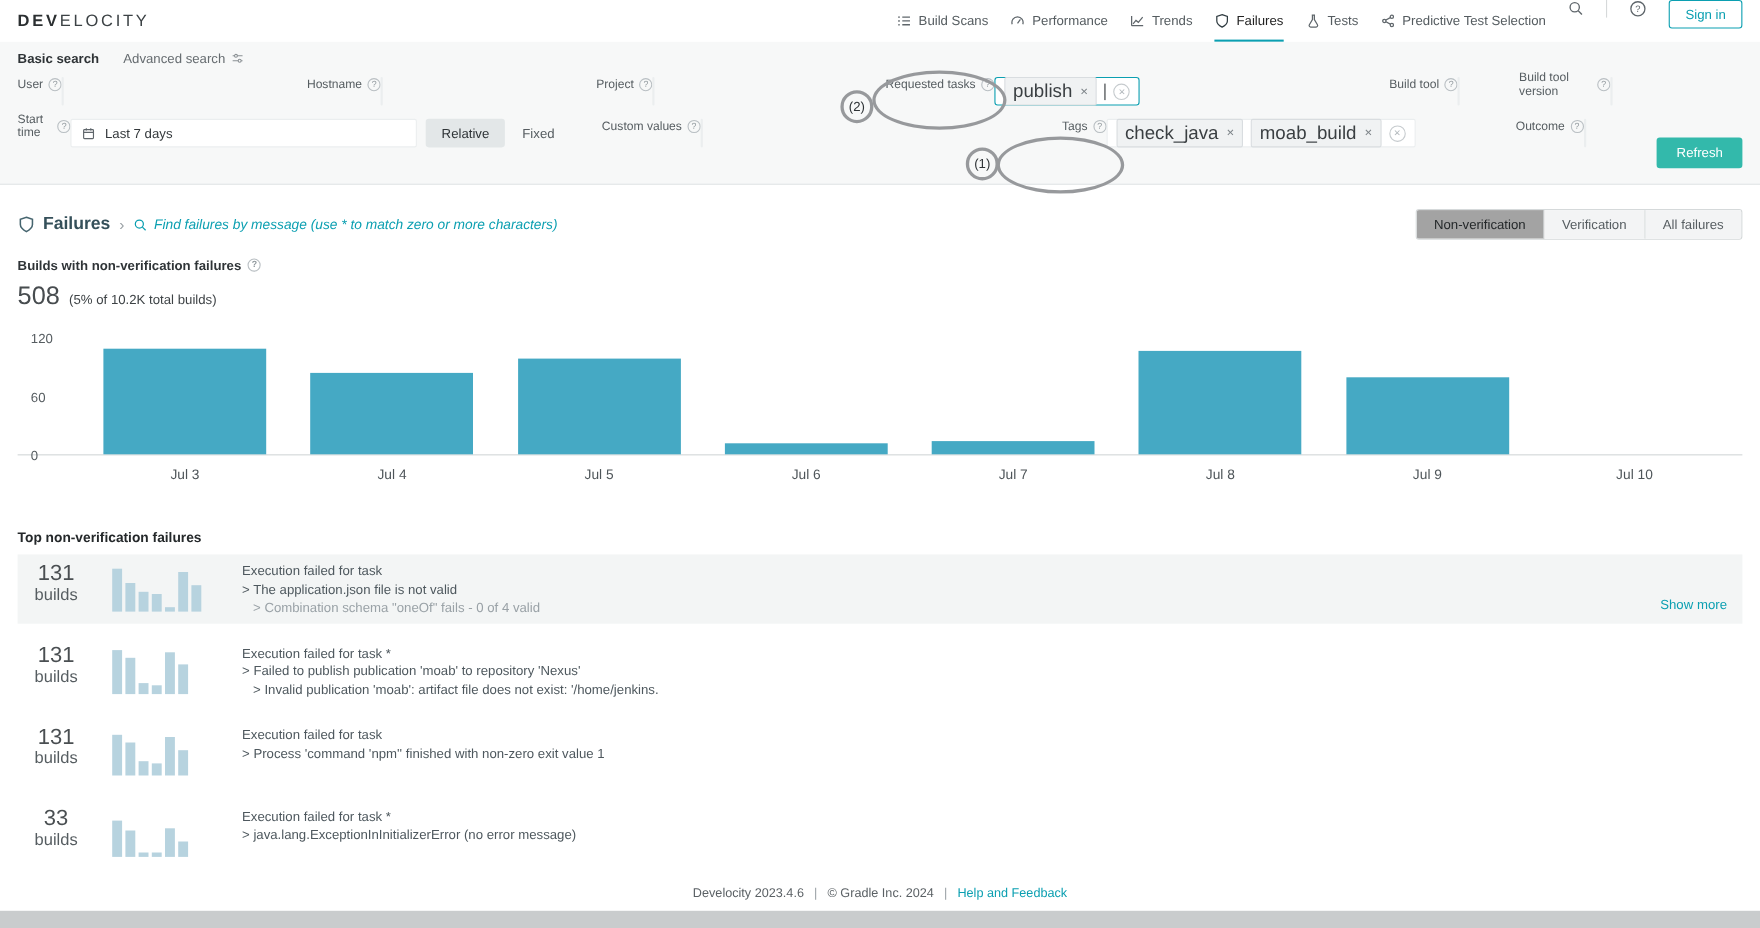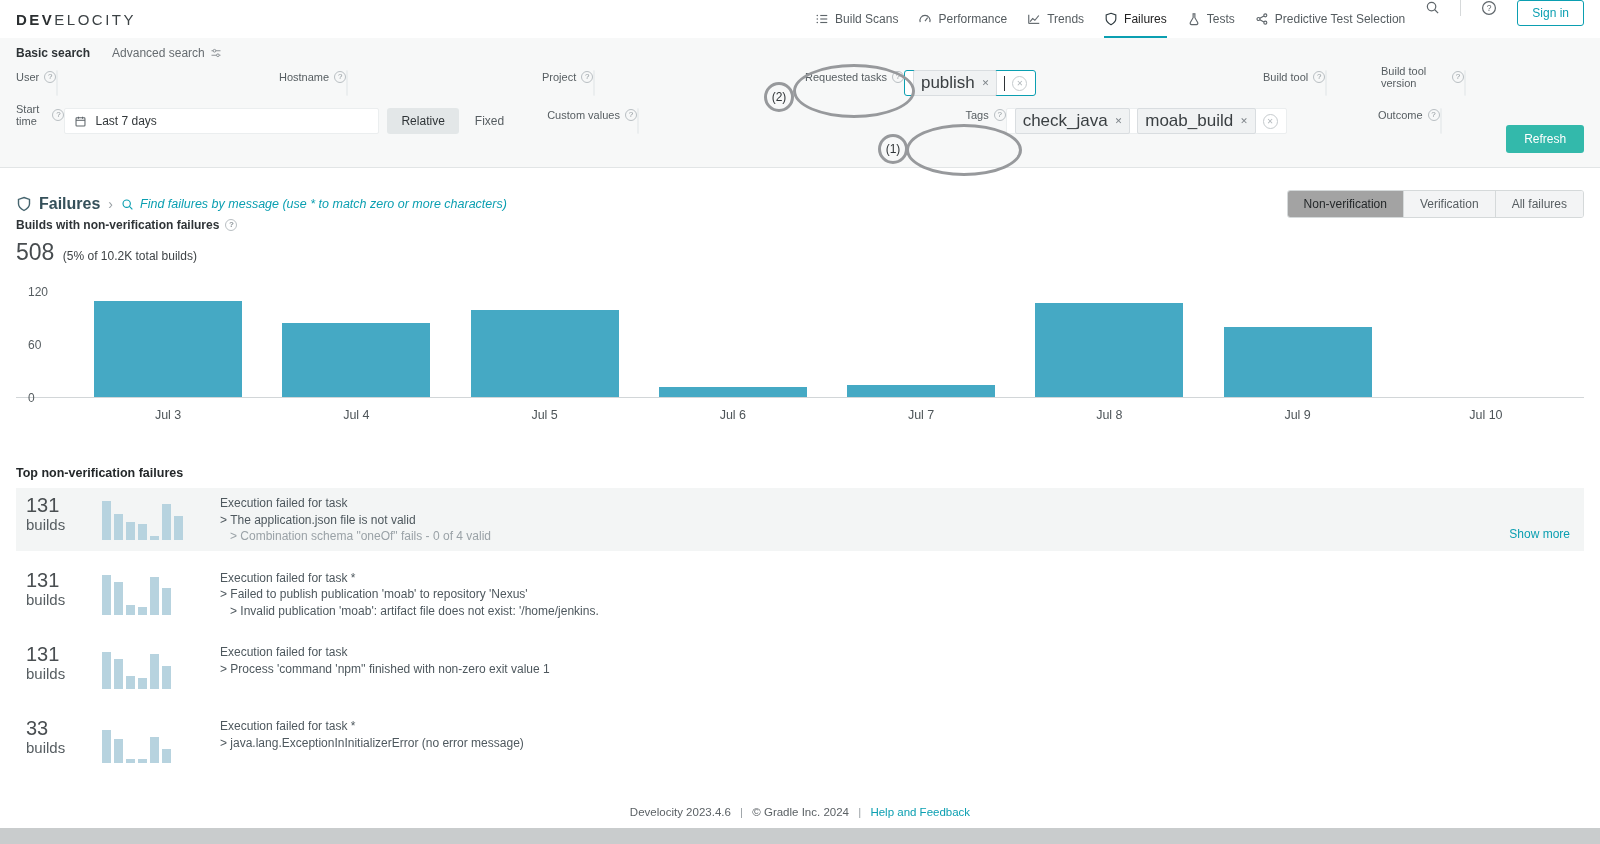--- a/index.html
+++ b/index.html
@@ -58,21 +58,21 @@
   .title-row { display:flex; align-items:center; margin-top:22px; }
   .page-title { font-size:16px; font-weight:600; color:#35505a; margin:0 4px 0 7px; }
   .crumb-sep { color:#9aa1a5; font-size:14px; margin:0 8px 0 4px; }
   .crumb-sep::after { content:"›"; }
   .hint { font-style:italic; color:var(--accent); font-size:12.5px; margin-left:6px; cursor:pointer; }
   .segmented { margin-left:auto; display:flex; border:1px solid #d5d9da; border-radius:3px; overflow:hidden; font-size:12px; }
   .segment { padding:6px 16px; background:#f3f4f5; color:#565d61; border-right:1px solid #d5d9da; cursor:pointer; white-space:nowrap; }
   .segment.active { background:#a3a3a3; color:#24282a; }
   .segment.last { border-right:none; }
 
-  .summary { }
+  .summary { margin-top:16px; }
   .sum-label-row { display:flex; align-items:center; gap:6px; font-size:12px; font-weight:600; color:#2f3437; }
   .sum-count { margin-top:7px; color:#474c4f; }
   .big { font-size:23px; font-weight:400; }
   .sub { font-size:12px; color:#3e4346; margin-left:4px; }
 
   
   .chart { margin-top:26px; }
   .plot-area { position:relative; }
   .plot { height:106px; border-bottom:1px solid #d2d6d8; display:flex; padding-left:58px; padding-right:4px; }
   .slot { flex:1; display:flex; justify-content:center; align-items:flex-end; }
@@ -80,21 +80,21 @@
   .ylab { position:absolute; left:12px; width:34px; font-size:12px; color:#565d61; }
   .y120 { top:-7px; } .y60 { top:46px; } .y0 { bottom:-7px; }
   .xlabels { display:flex; padding-left:58px; padding-right:4px; margin-top:10px; font-size:12.5px; color:#4e5559; }
   .xlab { flex:1; text-align:center; }
 
   
   .tf-heading { font-size:12.5px; font-weight:700; color:#24282a; margin:44px 0 8px 0; }
   .frow { display:flex; align-items:flex-start; min-height:62px; padding:6px 10px; position:relative; }
   .frow + .frow { margin-top:12px; }
   .frow.first { background:#f3f5f5; }
-  .fcount { width:50px; text-align:left; flex:0 0 auto; }
+  .fcount { width:50px; text-align:center; flex:0 0 auto; }
   .fcount .n { font-size:20px; font-weight:400; color:#4a4f52; line-height:22px; }
   .fcount .u { font-size:15px; color:#565d61; }
   .spark { margin-left:26px; width:92px; height:44px; display:flex; align-items:flex-end; gap:3px; flex:0 0 auto; margin-top:2px; }
   .sbar { width:9px; background:var(--spark); }
   .flines { margin-left:26px; font-size:12px; color:#4e585e; line-height:16.5px; padding-top:1px; }
   .l3 { padding-left:10px; }
   .faded { color:#9aa2a7; }
   .show-more { position:absolute; right:14px; bottom:10px; color:var(--accent); font-size:12px; cursor:pointer; }
 
   

